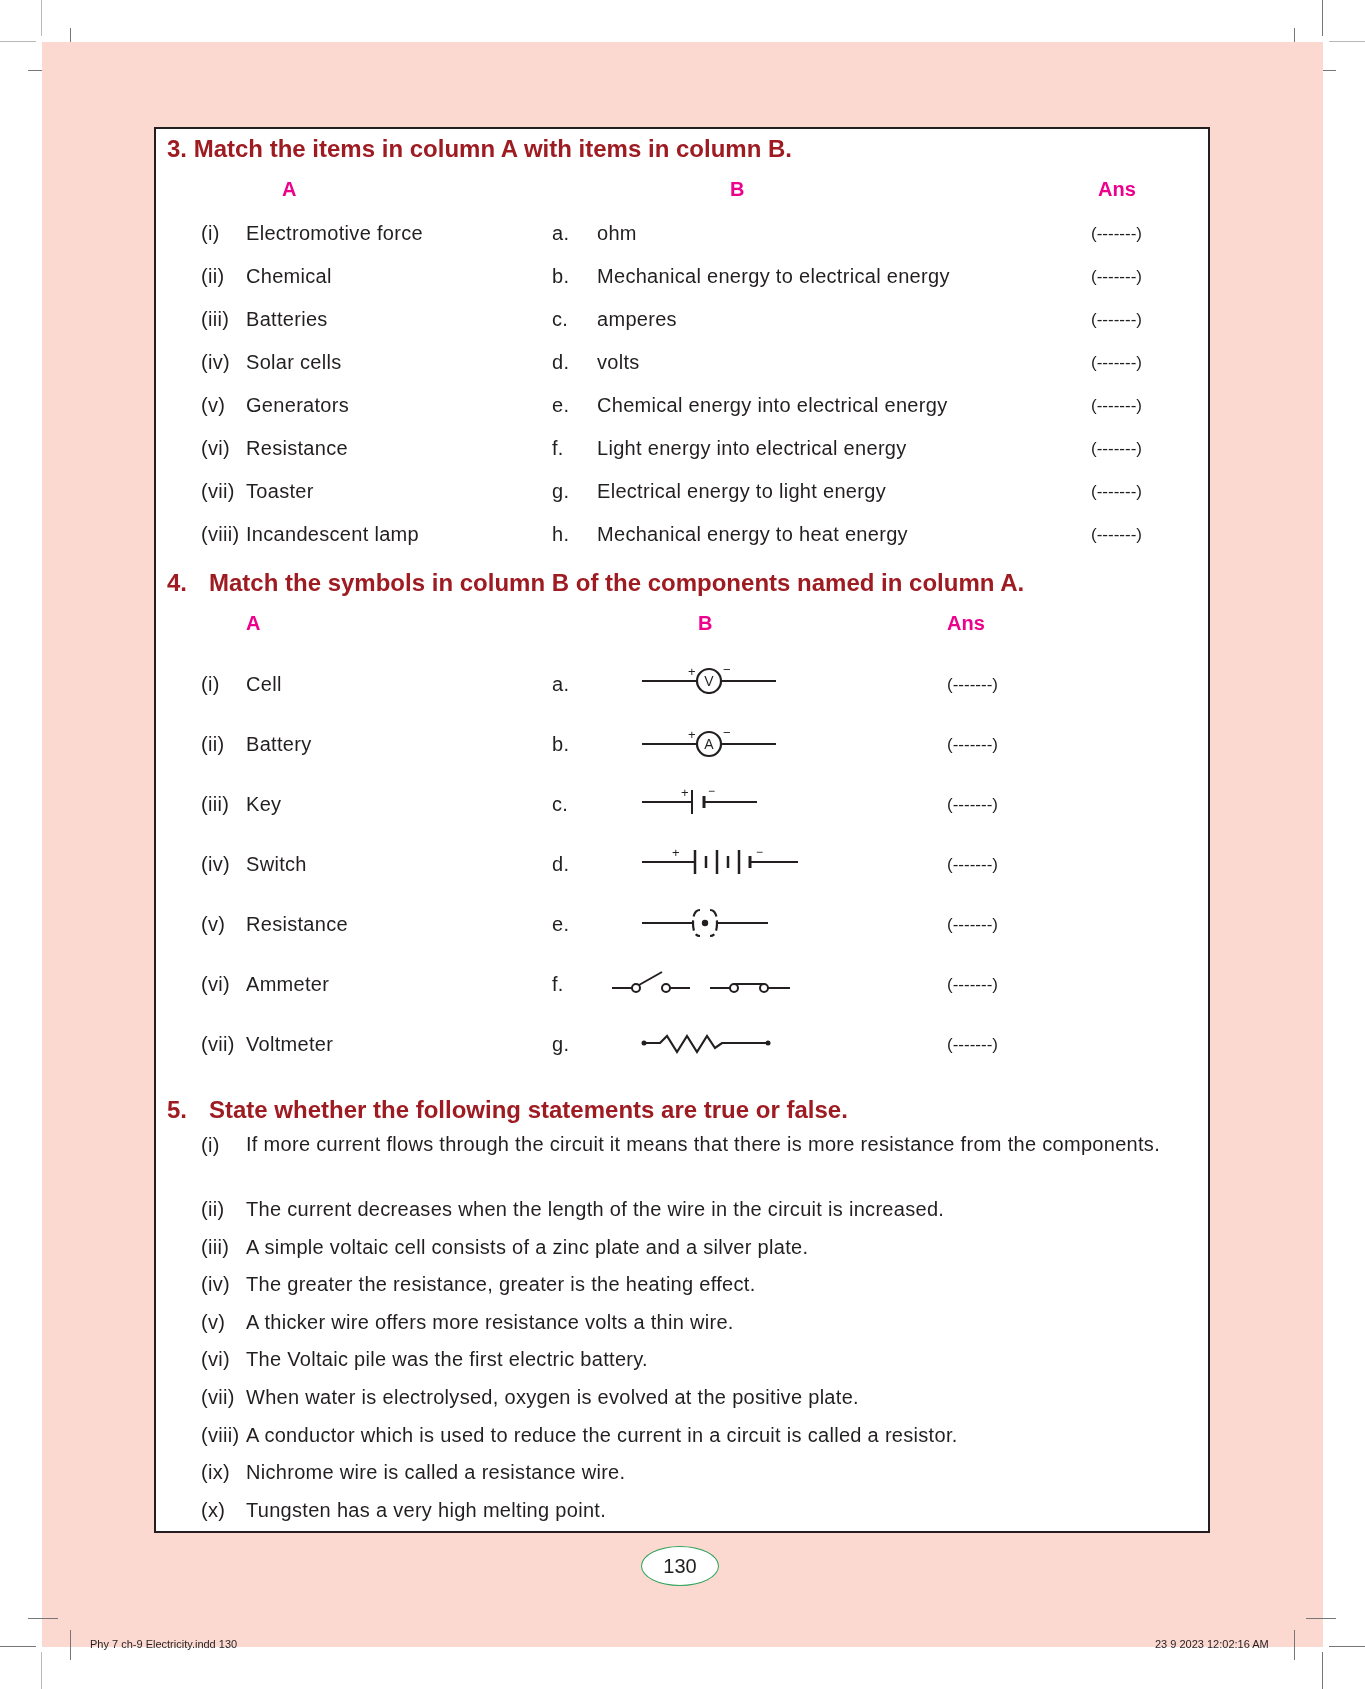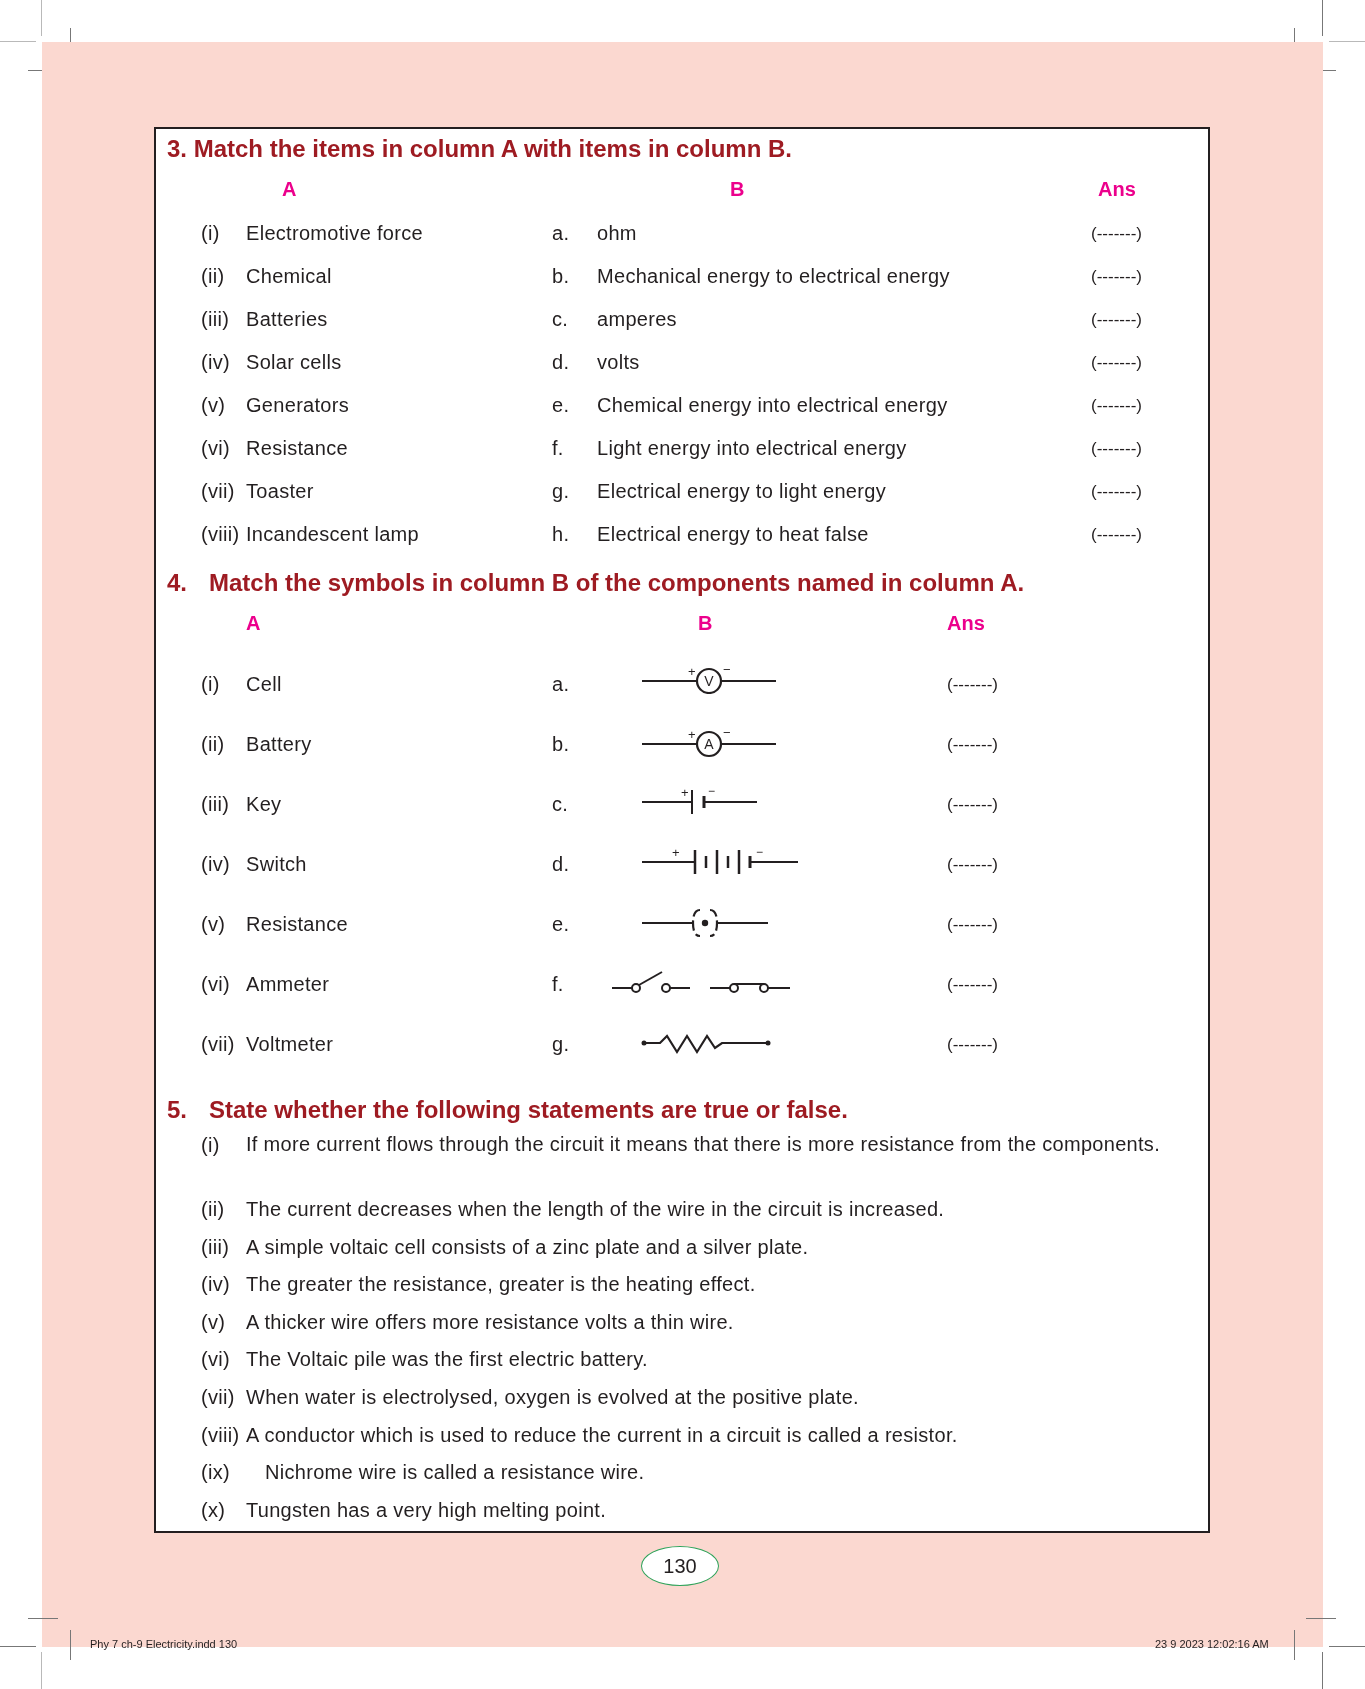--- a/index.html
+++ b/index.html
@@ -94,21 +94,21 @@
   <div class="abs t" style="left:201px;top:480px;">(vii)</div>
   <div class="abs t" style="left:246px;top:480px;">Toaster</div>
   <div class="abs t" style="left:552px;top:480px;">g.</div>
   <div class="abs t" style="left:597px;top:480px;">Electrical energy to light energy</div>
   <div class="abs ans" style="left:1091px;top:482px;">(-------)</div>
 </div>
 <div>
   <div class="abs t" style="left:201px;top:523px;">(viii)</div>
   <div class="abs t" style="left:246px;top:523px;">Incandescent lamp</div>
   <div class="abs t" style="left:552px;top:523px;">h.</div>
-  <div class="abs t" style="left:597px;top:523px;">Electrical energy to heat false</div>
+  <div class="abs t" style="left:597px;top:523px;">Mechanical energy to heat energy</div>
   <div class="abs ans" style="left:1091px;top:525px;">(-------)</div>
 </div>
 
 <div class="abs qhead" style="left:167px;top:569px;">4.</div>
 <div class="abs qhead" style="left:209px;top:569px;">Match the symbols in column B of the components named in column A.</div>
 <div class="abs colhead" style="left:246px;top:612px;">A</div>
 <div class="abs colhead" style="left:698px;top:612px;">B</div>
 <div class="abs colhead" style="left:947px;top:612px;">Ans</div>
 
 <div class="abs t" style="left:201px;top:673px;">(i)</div>
@@ -227,21 +227,21 @@
 <div class="abs t" style="left:201px;top:1348px;">(vi)</div>
 <div class="abs t" style="left:246px;top:1348px;">The Voltaic pile was the first electric battery.</div>
 
 <div class="abs t" style="left:201px;top:1386px;">(vii)</div>
 <div class="abs t" style="left:246px;top:1386px;">When water is electrolysed, oxygen is evolved at the positive plate.</div>
 
 <div class="abs t" style="left:201px;top:1424px;">(viii)</div>
 <div class="abs t" style="left:246px;top:1424px;text-align:right;">A conductor which is used to reduce the current in a circuit is called a resistor.</div>
 
 <div class="abs t" style="left:201px;top:1461px;">(ix)</div>
-<div class="abs t" style="left:246px;top:1461px;margin-left:19px;">Nichrome wire is called a resistance wire.</div>
+<div class="abs t" style="left:246px;top:1461px;">Nichrome wire is called a resistance wire.</div>
 
 <div class="abs t" style="left:201px;top:1499px;">(x)</div>
 <div class="abs t" style="left:246px;top:1499px;">Tungsten has a very high melting point.</div>
 
 <div class="pagenum">
     <span>130</span>
   </div>
 
 <div class="slug" style="left:90px;top:1638px;">Phy 7 ch-9 Electricity.indd   130</div>
 <div class="slug" style="left:1155px;top:1638px;">23 9 2023   12:02:16 AM</div>

